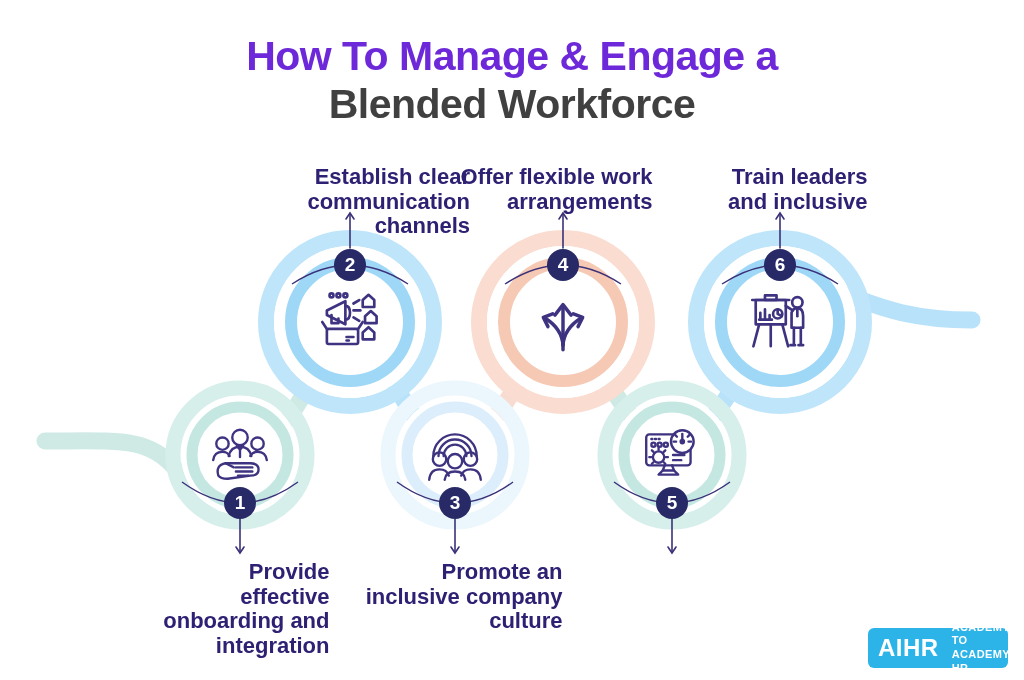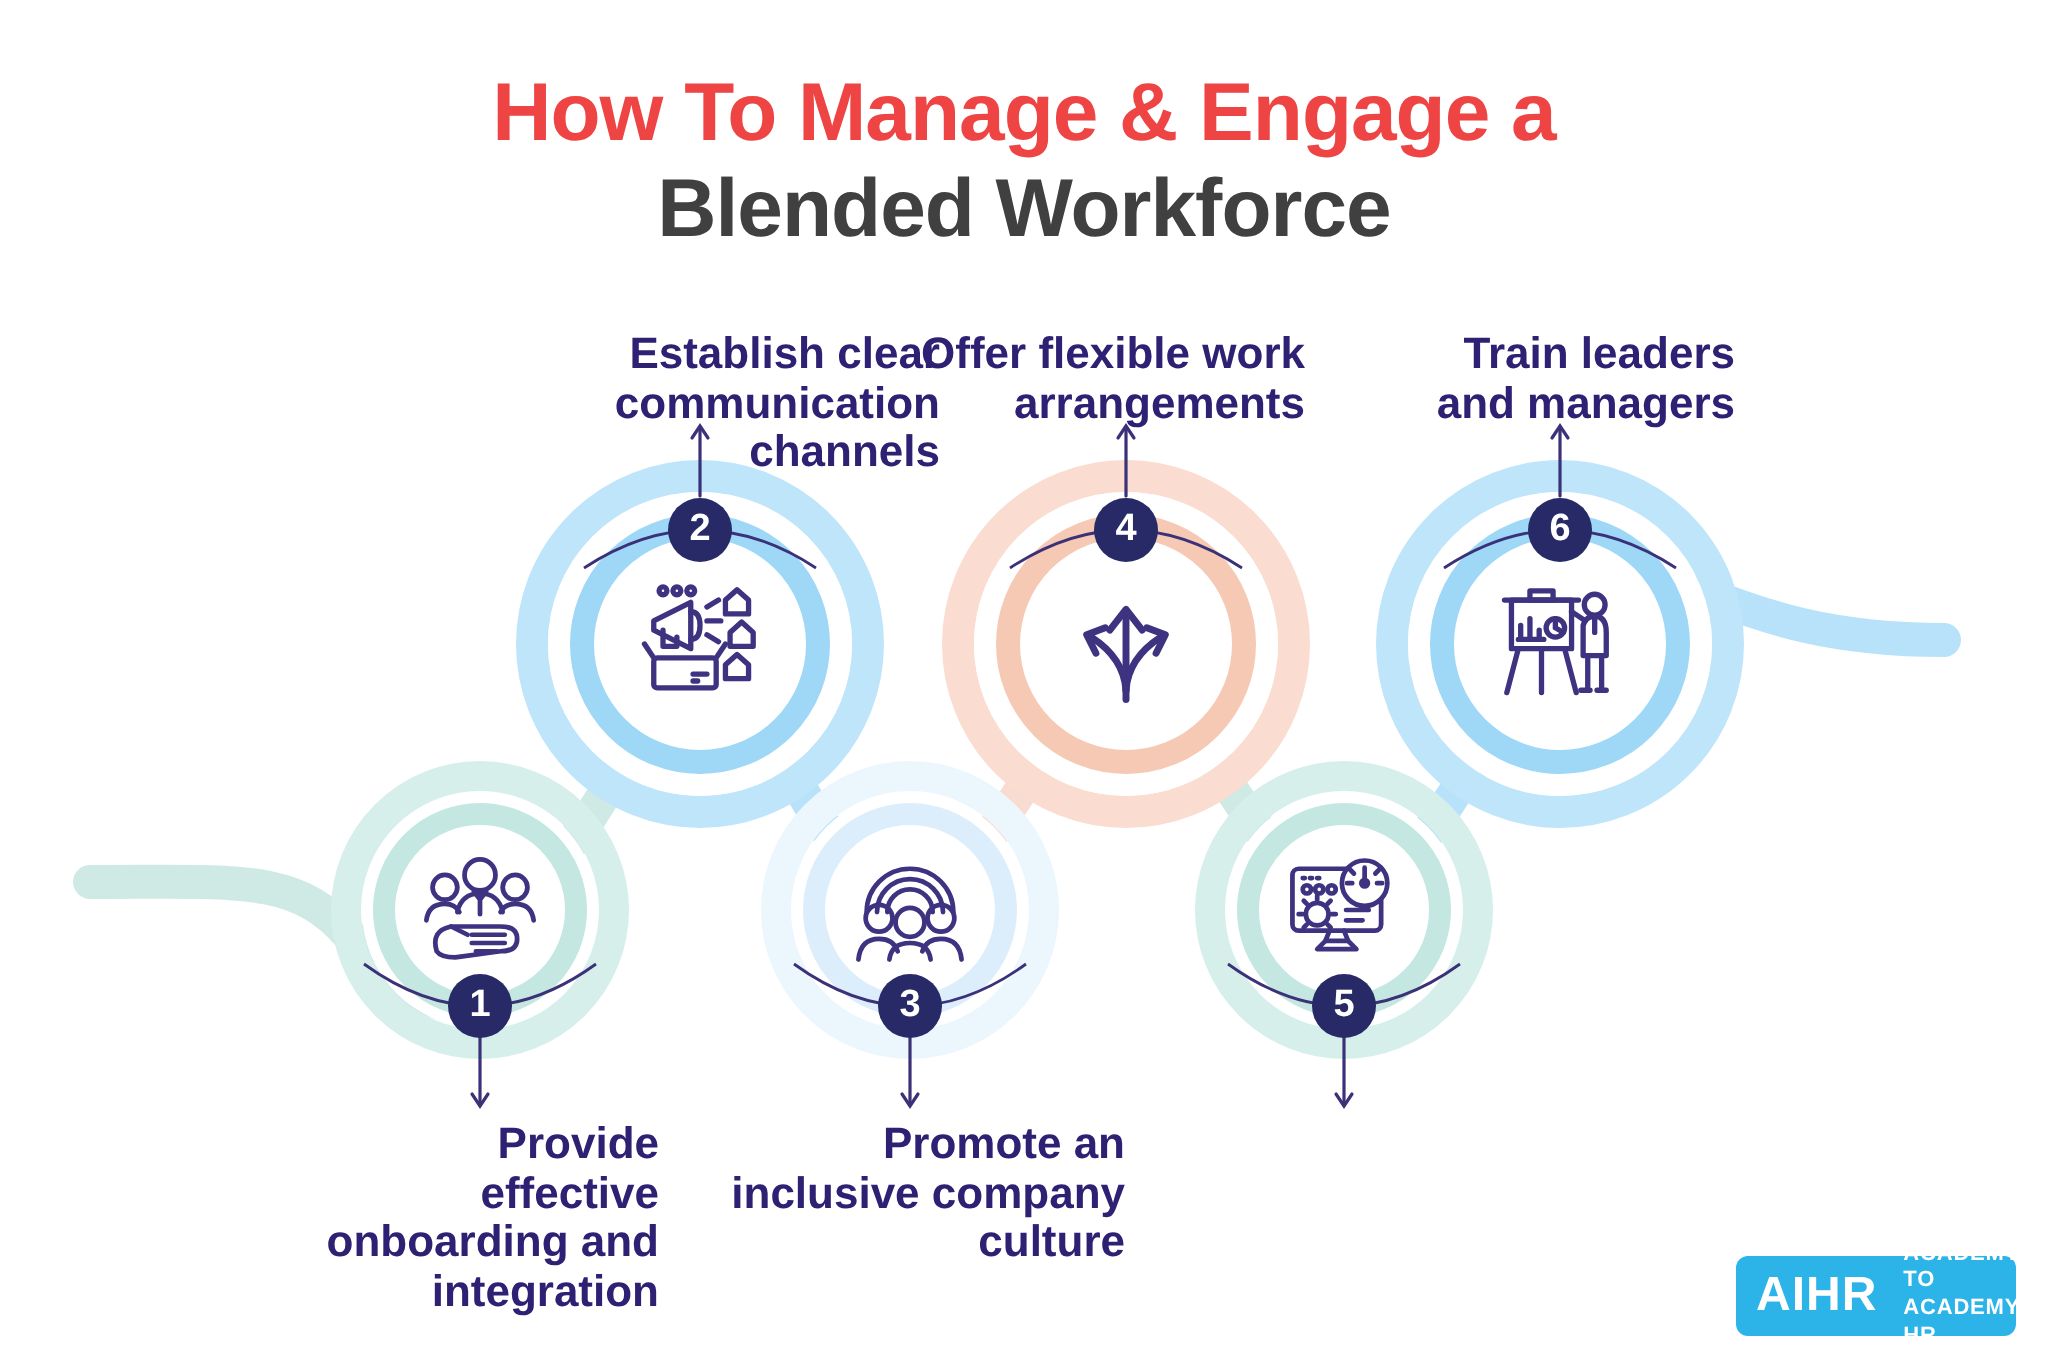--- a/index.html
+++ b/index.html
@@ -3,21 +3,21 @@
 <meta charset="utf-8">
 <style>
   html,body{margin:0;padding:0;background:#ffffff;}
   .canvas{
     position:relative;width:1024px;height:680px;background:#ffffff;overflow:hidden;
     font-family:"Liberation Sans", sans-serif;
   }
   
   .title{position:absolute;left:0;top:32px;width:1024px;text-align:center;font-weight:700;
          font-size:41px;line-height:1.18;letter-spacing:-0.5px;}
-  .title .t1{color:#ef4444;}
+  .title .t1{color:#6d28d9;}
   .title .t2{color:#404040;}
   
   .deco{position:absolute;left:0;top:0;width:1024px;height:680px;}
   
   .step-label{position:absolute;transform:translateX(-50%);text-align:right;color:#2e2173;
               font-weight:700;font-size:22px;line-height:1.12;}
   .lbl-top{top:165px;}
   .lbl-bottom{top:560px;}
   .lbl-1{left:242px;width:175px;}
   .lbl-2{left:350px;width:240px;}
@@ -118,21 +118,21 @@
     </g>
   </svg>
 
   <div class="title">
     <div class="t1">How To Manage &amp; Engage a</div>
     <div class="t2">Blended Workforce</div>
   </div>
 
   <div class="step-label lbl-top lbl-2">Establish clear communication channels</div>
   <div class="step-label lbl-top lbl-4">Offer flexible work arrangements</div>
-  <div class="step-label lbl-top lbl-6">Train leaders and managers</div>
+  <div class="step-label lbl-top lbl-6">Train leaders and inclusive</div>
   <div class="step-label lbl-bottom lbl-1">Provide effective onboarding and integration</div>
   <div class="step-label lbl-bottom lbl-3">Promote an inclusive company culture</div>
 
   <div class="badge" style="left:224px;top:487px;">1</div>
   <div class="badge" style="left:334px;top:249px;">2</div>
   <div class="badge" style="left:439px;top:487px;">3</div>
   <div class="badge" style="left:547px;top:249px;">4</div>
   <div class="badge" style="left:656px;top:487px;">5</div>
   <div class="badge" style="left:764px;top:249px;">6</div>
 

